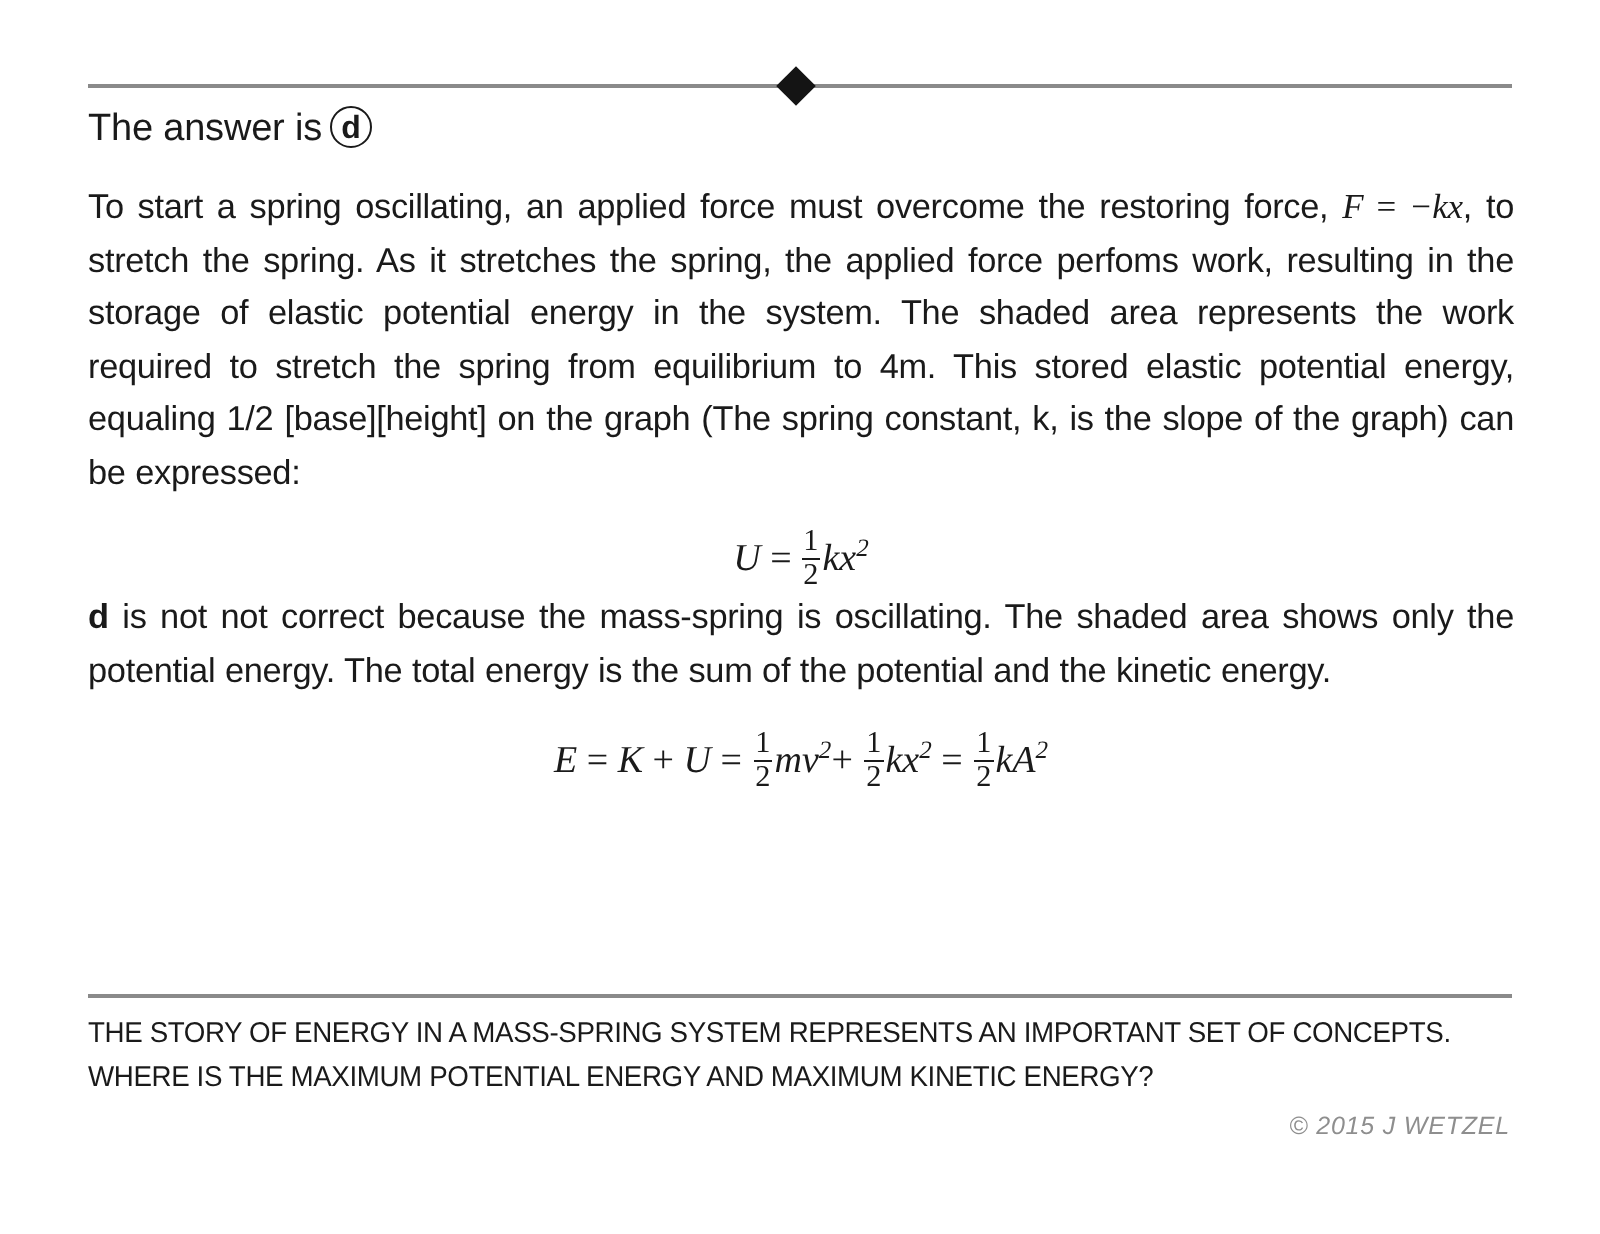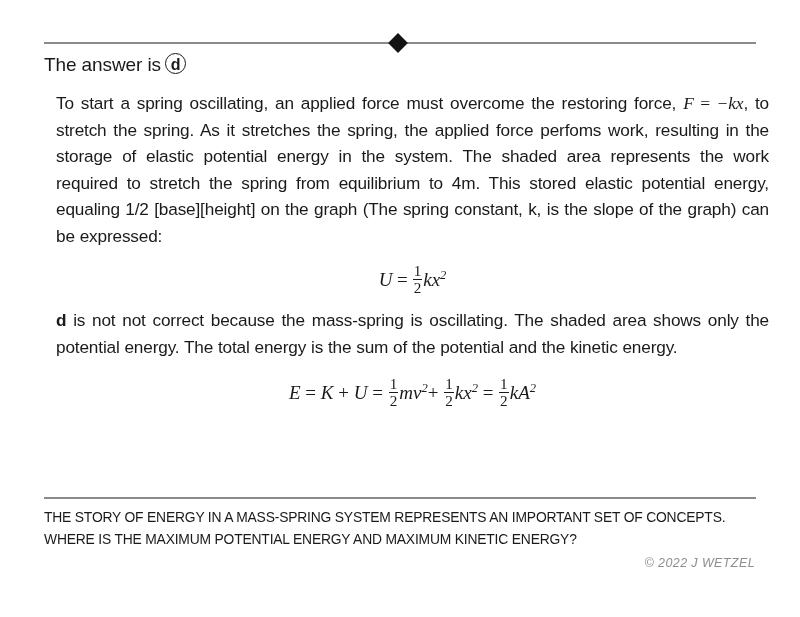--- a/index.html
+++ b/index.html
@@ -74,35 +74,35 @@
     font-weight: 700;
     font-size: 16px;
     vertical-align: 1px;
     margin-left: 4px;
     box-sizing: border-box;
   }
 
   
   .body {
     position: absolute;
-    left: 56px;
+    left: 44px;
     top: 90px;
     width: 713px;
   }
   p.para {
     margin: 0 0 0 0;
     font-size: 17.2px;
     line-height: 26.5px;
     text-align: justify;
     letter-spacing: -0.15px;
     word-spacing: 0.2px;
     -webkit-font-smoothing: antialiased;
   }
   p.para.p1 { margin-bottom: 0; }
-  p.para.p2 { margin-top: 12px; }
+  p.para.p2 { }
   p.para.p3 { margin-top: 13px; }
 
   .b { font-weight: 700; }
 
   .mathi {
     font-family: "Liberation Serif", serif;
     font-style: italic;
     font-size: 17.5px;
   }
   .mathi .op { font-style: normal; }
@@ -203,15 +203,15 @@
     <div class="eq eq2">
       <i>E</i> <span class="eqop">=</span> <i>K</i> <span class="eqop">+</span> <i>U</i> <span class="eqop">=</span> <span class="frac"><span class="num">1</span><span class="den">2</span></span><i>mv</i><sup class="pw">2</sup><span class="eqop">+</span>&nbsp;<span class="frac"><span class="num">1</span><span class="den">2</span></span><i>kx</i><sup class="pw">2</sup> <span class="eqop">=</span> <span class="frac"><span class="num">1</span><span class="den">2</span></span><i>kA</i><sup class="pw">2</sup>
     </div>
 
   </div>
 
   <div class="bottom-rule"></div>
 
   <div class="footer-note">THE STORY OF ENERGY IN A MASS-SPRING SYSTEM REPRESENTS AN IMPORTANT SET OF CONCEPTS.  WHERE IS THE MAXIMUM POTENTIAL ENERGY AND MAXIMUM KINETIC ENERGY?</div>
 
-  <div class="copyright">© 2022 J WETZEL</div>
+  <div class="copyright">© 2015 J WETZEL</div>
 
 </div>
 
 </body></html>

